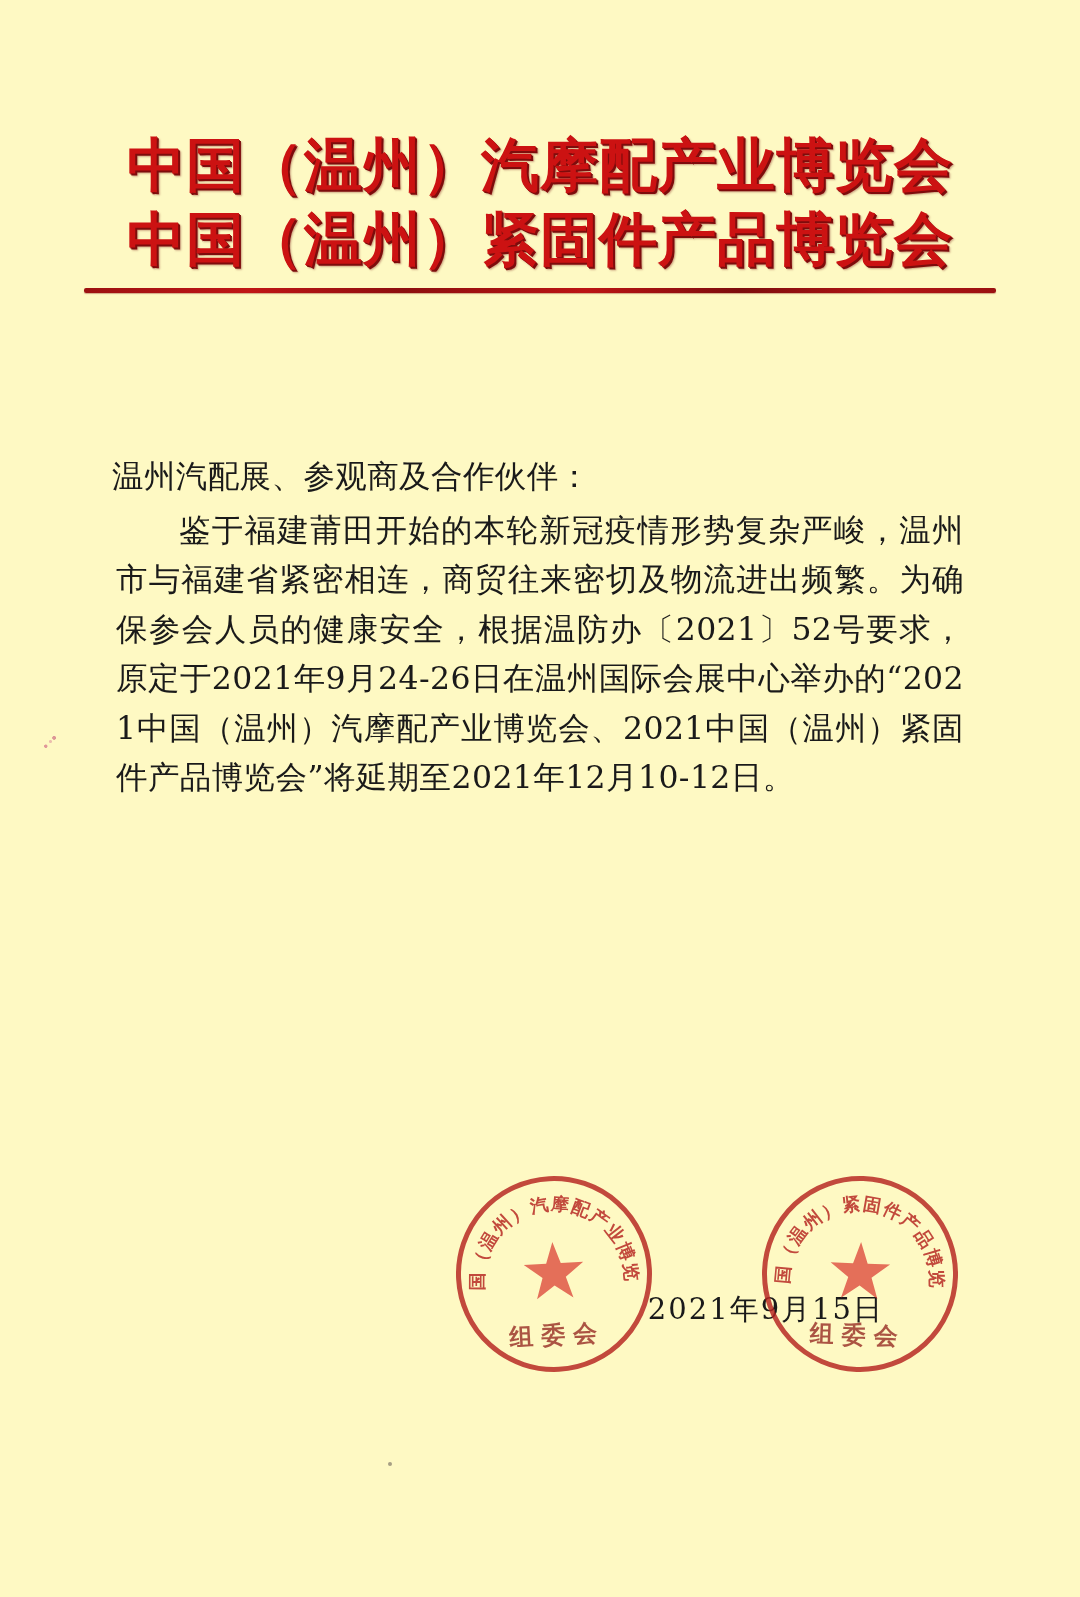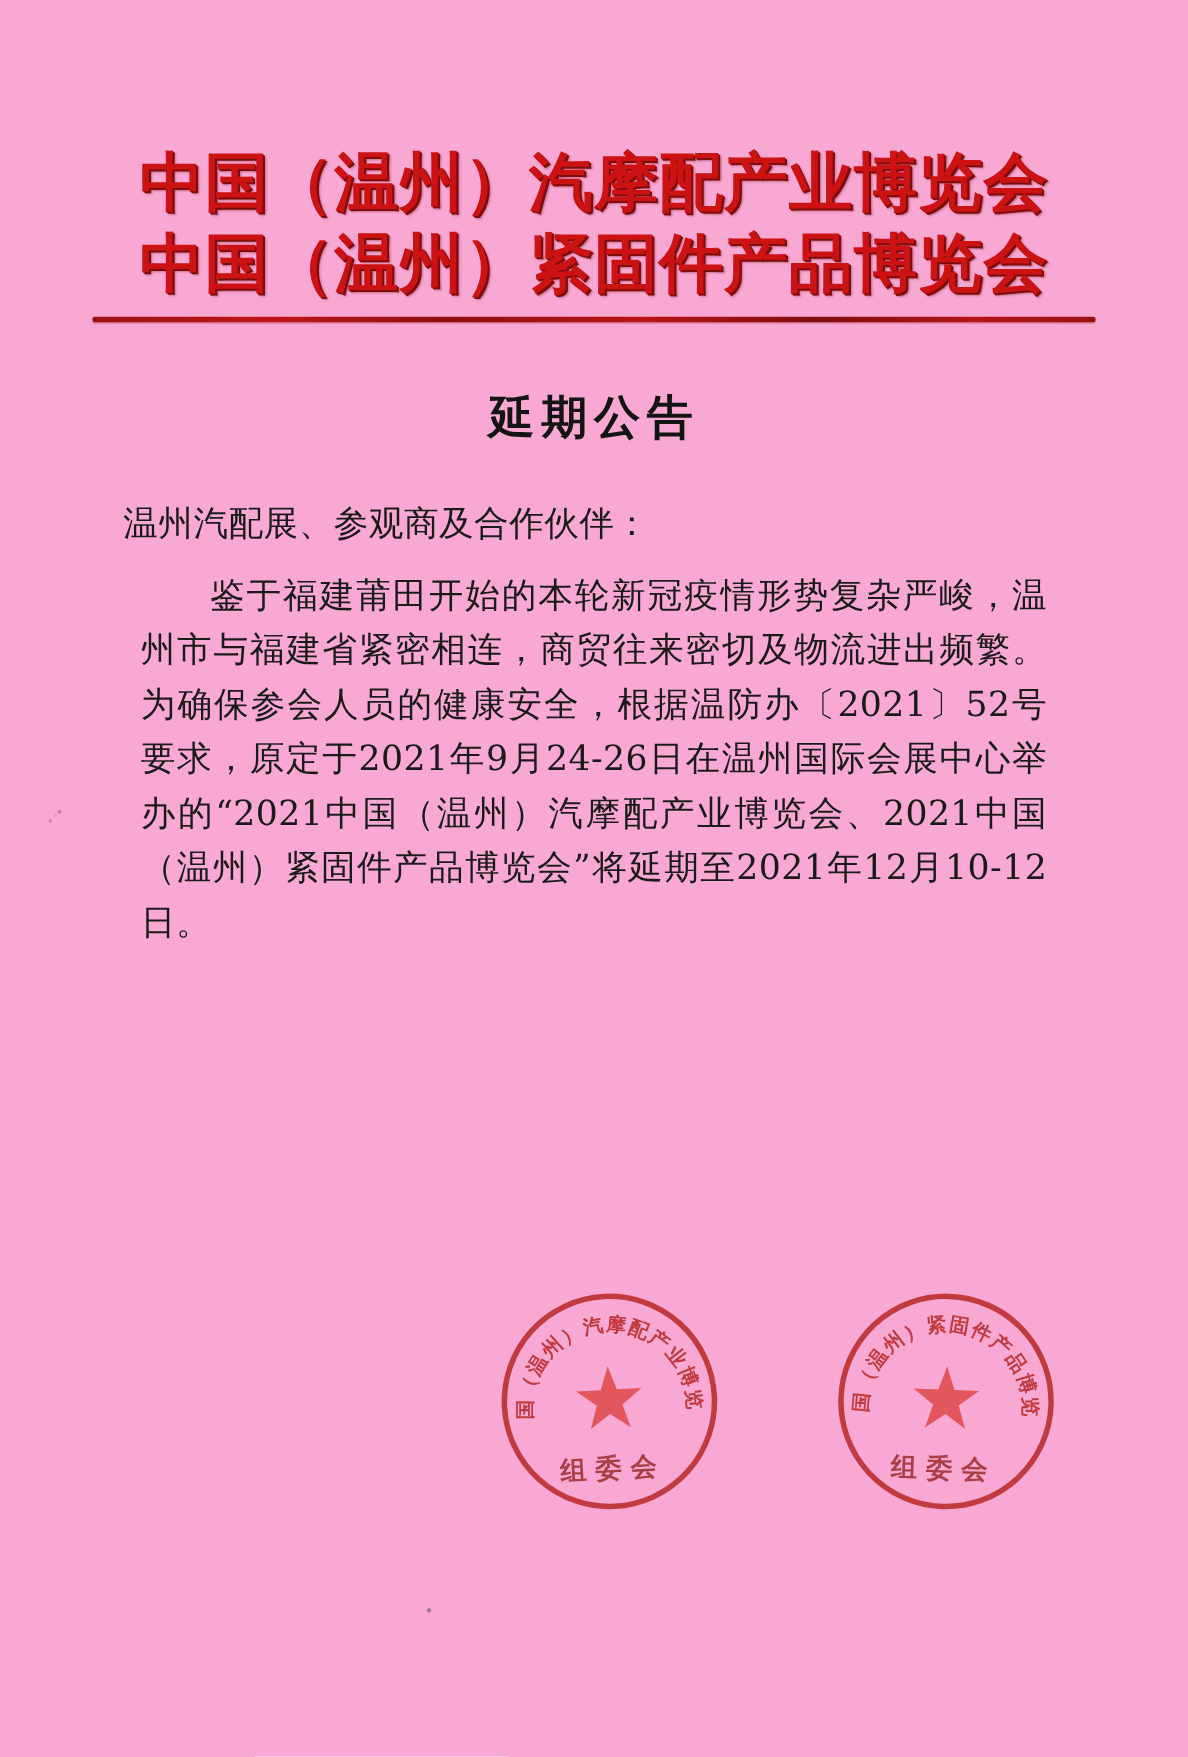--- a/index.html
+++ b/index.html
@@ -7,21 +7,21 @@
     padding: 0;
     background: #ffffff;
   }
   body {
     font-family: "Liberation Serif", "DejaVu Serif", serif;
   }
   .page {
     position: relative;
     width: 1080px;
     height: 1597px;
-    background: #f9a8d4;
+    background: #fef9c3;
     overflow: hidden;
   }
 
   
   .header {
     position: absolute;
     left: 0;
     top: 128px;
     width: 1080px;
     text-align: center;
@@ -70,21 +70,21 @@
     left: 112px;
     top: 452px;
     width: 856px;
     font-family: "DejaVu Serif", "Liberation Serif", serif;
     font-size: 31.5px;
     line-height: 49.5px;
     color: #1a1a1a;
     letter-spacing: 0.4px;
   }
   .para {
-    margin: 16px;
+    margin: 4px;
     text-align: justify;
     text-justify: inter-ideograph;
     word-break: break-all;
   }
   .para.indent { text-indent: 2em; }
   .salutation { margin: 0; }
 
   
   .sign-block {
     position: absolute;
@@ -188,29 +188,29 @@
 <body>
 
 <div class="page">
 
   <div class="header">
     <div class="header-line">中国（温州）汽摩配产业博览会</div>
     <div class="header-line">中国（温州）紧固件产品博览会</div>
   </div>
   <div class="header-rule"></div>
 
-  <div class="doc-title">延期公告</div>
 
   <div class="body-block">
     <p class="salutation">温州汽配展、参观商及合作伙伴：</p>
     <p class="para indent">鉴于福建莆田开始的本轮新冠疫情形势复杂严峻，温州市与福建省紧密相连，商贸往来密切及物流进出频繁。为确保参会人员的健康安全，根据温防办〔2021〕52号要求，原定于2021年9月24-26日在温州国际会展中心举办的“2021中国（温州）汽摩配产业博览会、2021中国（温州）紧固件产品博览会”将延期至2021年12月10-12日。</p>
   </div>
 
   <div class="sign-block">
   </div>
+  <div class="sign-date">2021年9月15日</div>
 
   <div class="seal left">
     <svg class="seal-arc" viewBox="0 0 186 186">
       <defs>
         <path id="arcL" d="M 22,100 A 71,71 0 0 1 164,100"></path>
       </defs>
       <text>
         <textPath href="#arcL" startOffset="50%" text-anchor="middle">中国（温州）汽摩配产业博览会</textPath>
       </text>
     </svg>

